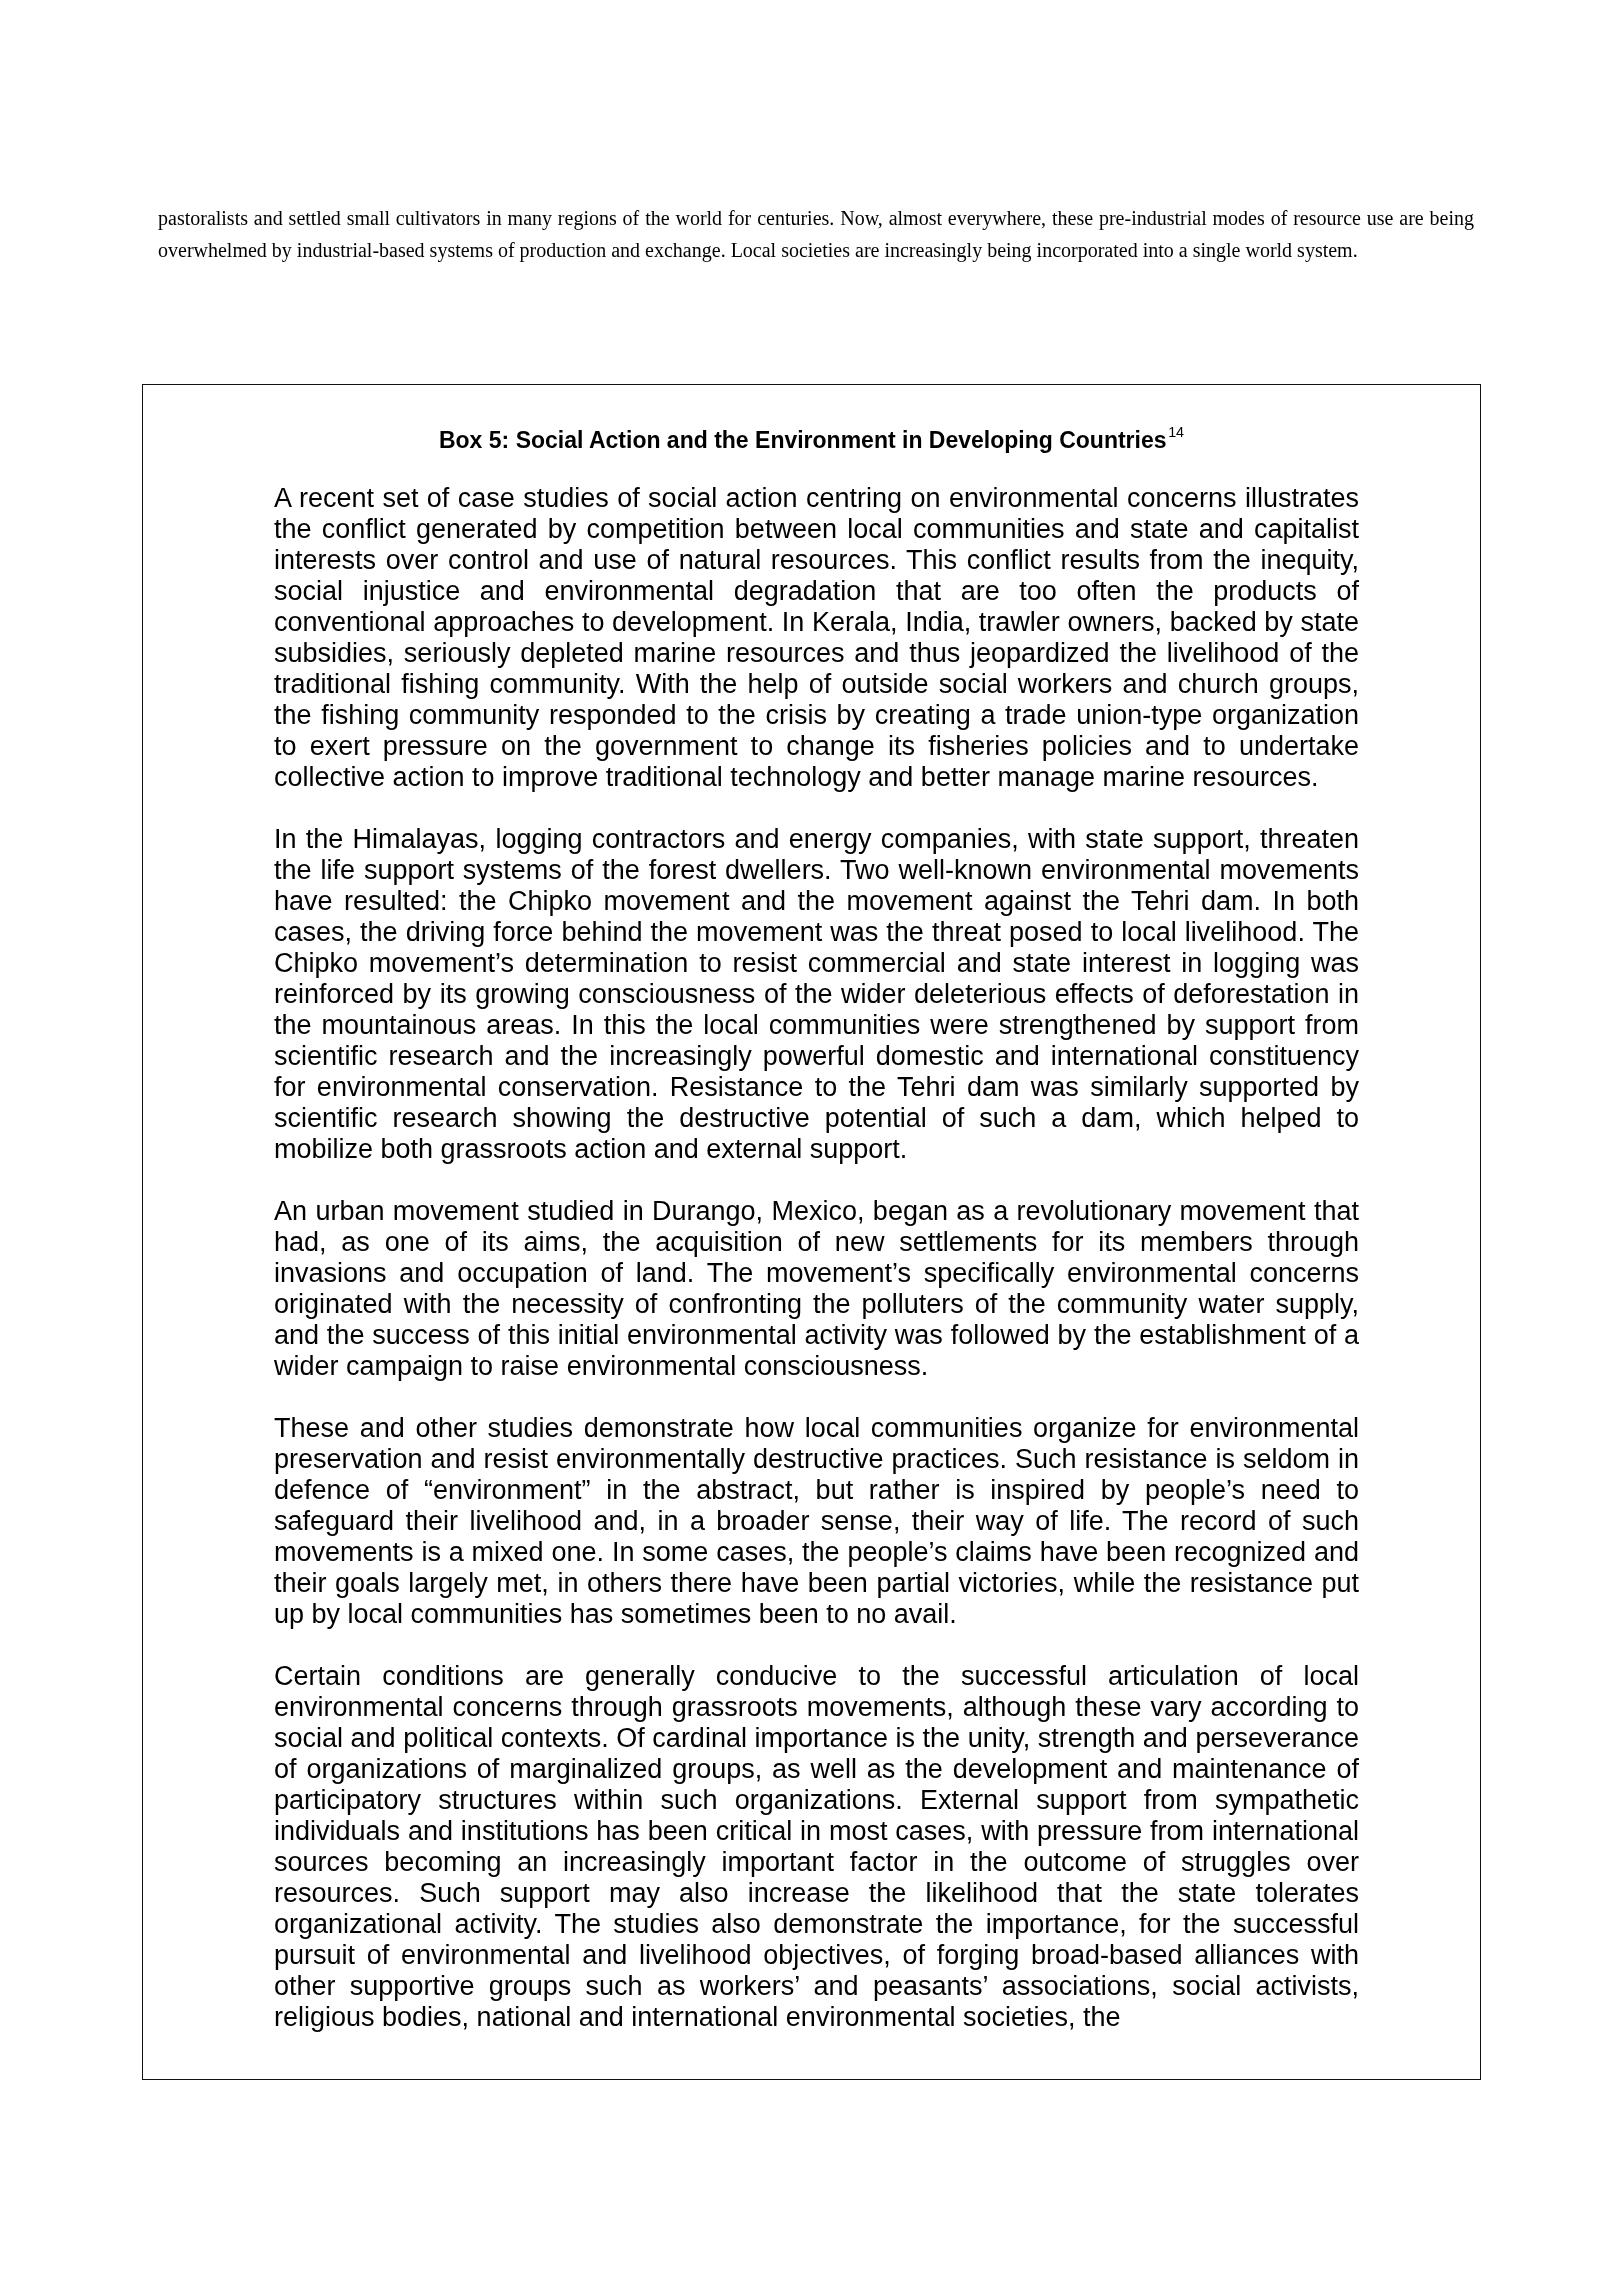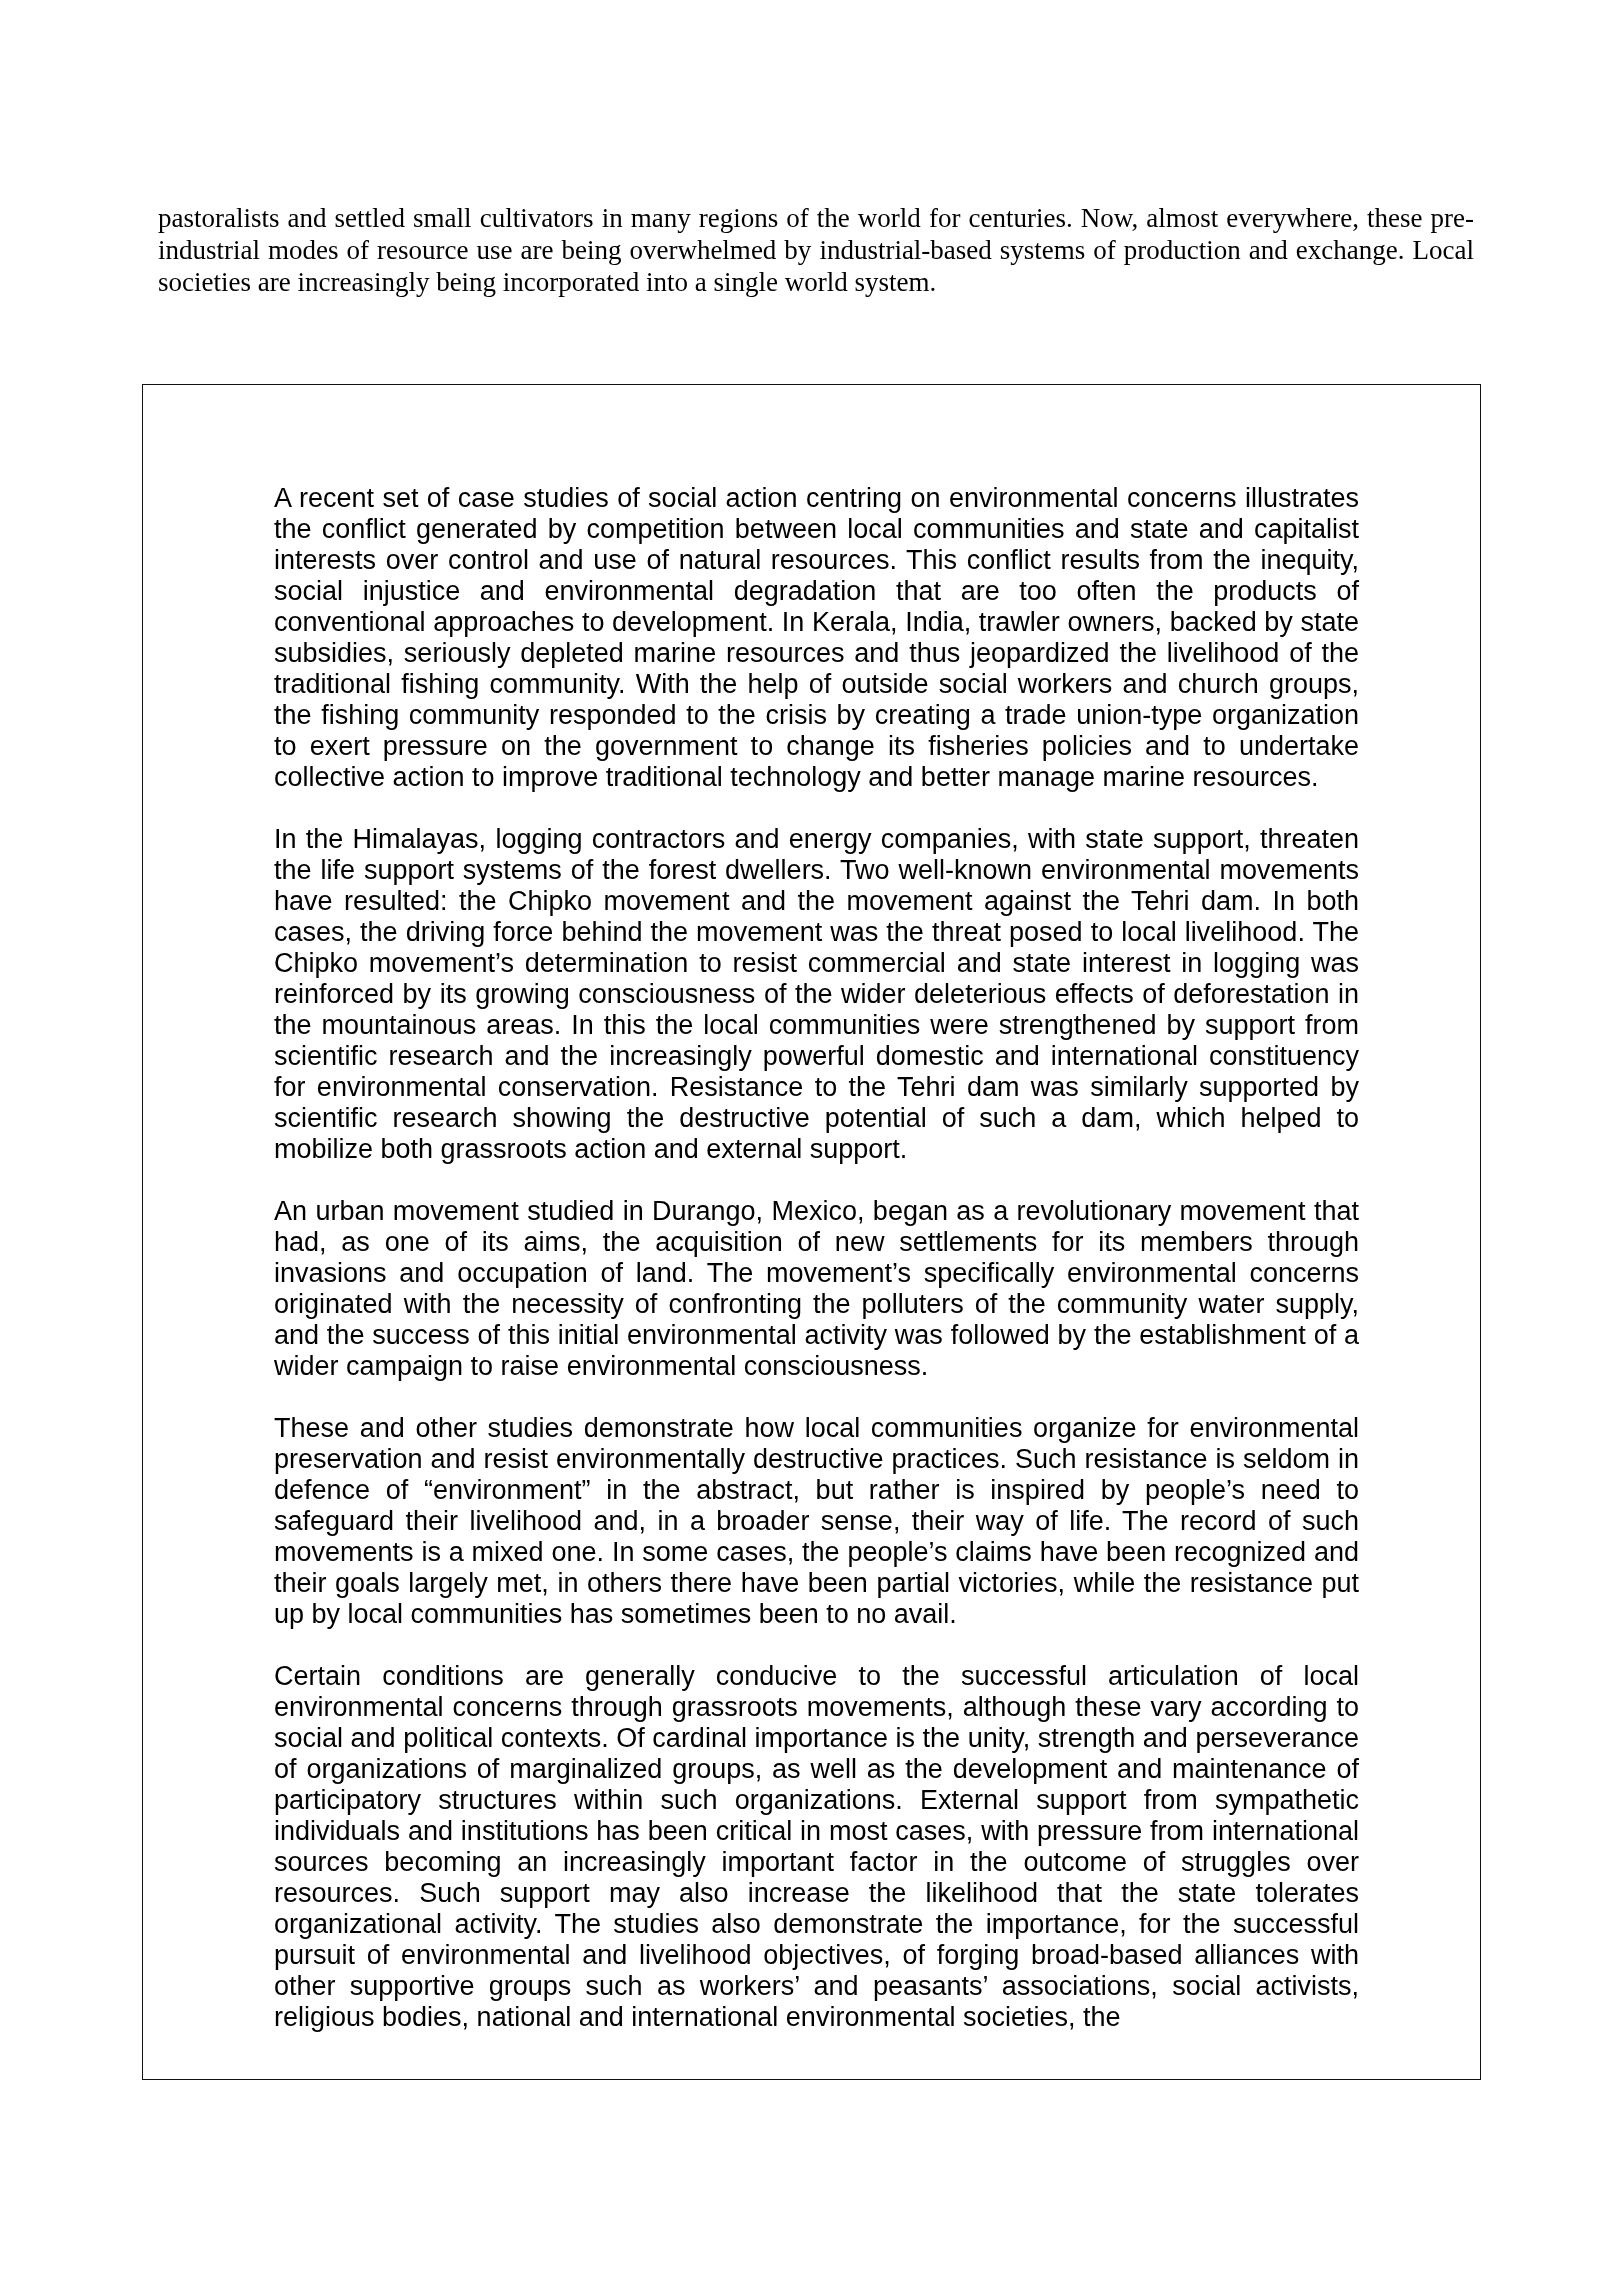--- a/index.html
+++ b/index.html
@@ -1,20 +1,20 @@
 <!DOCTYPE html>
 <html style="font-size:12.7px"><head>
   <meta charset="utf-8">
   <style>
     html, body { margin: 0; padding: 0; background: #ffffff; }
     body { width: 1622px; height: 2295px; position: relative; overflow: hidden; color: #000; }
     .intro {
       position: absolute; left: 158px; top: 202px; width: 1316px;
       font-family: "Liberation Serif", "DejaVu Serif", serif;
-      font-size: 27px; line-height: 32px; text-align: justify;
+      font-size: 20px; line-height: 32px; text-align: justify;
       margin: 0;
     }
     .box {
       position: absolute; left: 142px; top: 384px; width: 1337px; height: 1694px;
       border: 1.6px solid #111; box-sizing: content-box; overflow: hidden;
     }
     .box-title {
       position: absolute; left: 0; right: 0; top: 33px; text-align: center;
       font-family: "Liberation Sans", "DejaVu Sans", sans-serif;
       font-weight: bold; font-size: 23px; line-height: 28.5px; margin: 0;
@@ -26,20 +26,21 @@
       font-size: 27px; line-height: 31px;
     }
     .box-body p { margin: 0 0 31px 0; text-align: justify; }
   </style>
 </head>
 <body>
 
 <p class="intro">pastoralists and settled small cultivators in many regions of the world for centuries. Now, almost everywhere, these pre-industrial modes of resource use are being overwhelmed by industrial-based systems of production and exchange. Local societies are increasingly being incorporated into a single world system.</p>
 
 <div class="box">
+  <h2 class="box-title"><span>Box 5: Social Action and the Environment in Developing Countries</span><sup>14</sup></h2>
   <div class="box-body">
     <p>A recent set of case studies of social action centring on environmental concerns illustrates the conflict generated by competition between local communities and state and capitalist interests over control and use of natural resources. This conflict results from the inequity, social injustice and environmental degradation that are too often the products of conventional approaches to development. In Kerala, India, trawler owners, backed by state subsidies, seriously depleted marine resources and thus jeopardized the livelihood of the traditional fishing community. With the help of outside social workers and church groups, the fishing community responded to the crisis by creating a trade union-type organization to exert pressure on the government to change its fisheries policies and to undertake collective action to improve traditional technology and better manage marine resources.</p>
     <p>In the Himalayas, logging contractors and energy companies, with state support, threaten the life support systems of the forest dwellers. Two well-known environmental movements have resulted: the Chipko movement and the movement against the Tehri dam. In both cases, the driving force behind the movement was the threat posed to local livelihood. The Chipko movement’s determination to resist commercial and state interest in logging was reinforced by its growing consciousness of the wider deleterious effects of deforestation in the mountainous areas. In this the local communities were strengthened by support from scientific research and the increasingly powerful domestic and international constituency for environmental conservation. Resistance to the Tehri dam was similarly supported by scientific research showing the destructive potential of such a dam, which helped to mobilize both grassroots action and external support.</p>
     <p>An urban movement studied in Durango, Mexico, began as a revolutionary movement that had, as one of its aims, the acquisition of new settlements for its members through invasions and occupation of land. The movement’s specifically environmental concerns originated with the necessity of confronting the polluters of the community water supply, and the success of this initial environmental activity was followed by the establishment of a wider campaign to raise environmental consciousness.</p>
     <p>These and other studies demonstrate how local communities organize for environmental preservation and resist environmentally destructive practices. Such resistance is seldom in defence of “environment” in the abstract, but rather is inspired by people’s need to safeguard their livelihood and, in a broader sense, their way of life. The record of such movements is a mixed one. In some cases, the people’s claims have been recognized and their goals largely met, in others there have been partial victories, while the resistance put up by local communities has sometimes been to no avail.</p>
     <p>Certain conditions are generally conducive to the successful articulation of local environmental concerns through grassroots movements, although these vary according to social and political contexts. Of cardinal importance is the unity, strength and perseverance of organizations of marginalized groups, as well as the development and maintenance of participatory structures within such organizations. External support from sympathetic individuals and institutions has been critical in most cases, with pressure from international sources becoming an increasingly important factor in the outcome of struggles over resources. Such support may also increase the likelihood that the state tolerates organizational activity. The studies also demonstrate the importance, for the successful pursuit of environmental and livelihood objectives, of forging broad-based alliances with other supportive groups such as workers’ and peasants’ associations, social activists, religious bodies, national and international environmental societies, the</p>
   </div>
 </div>
 
 

